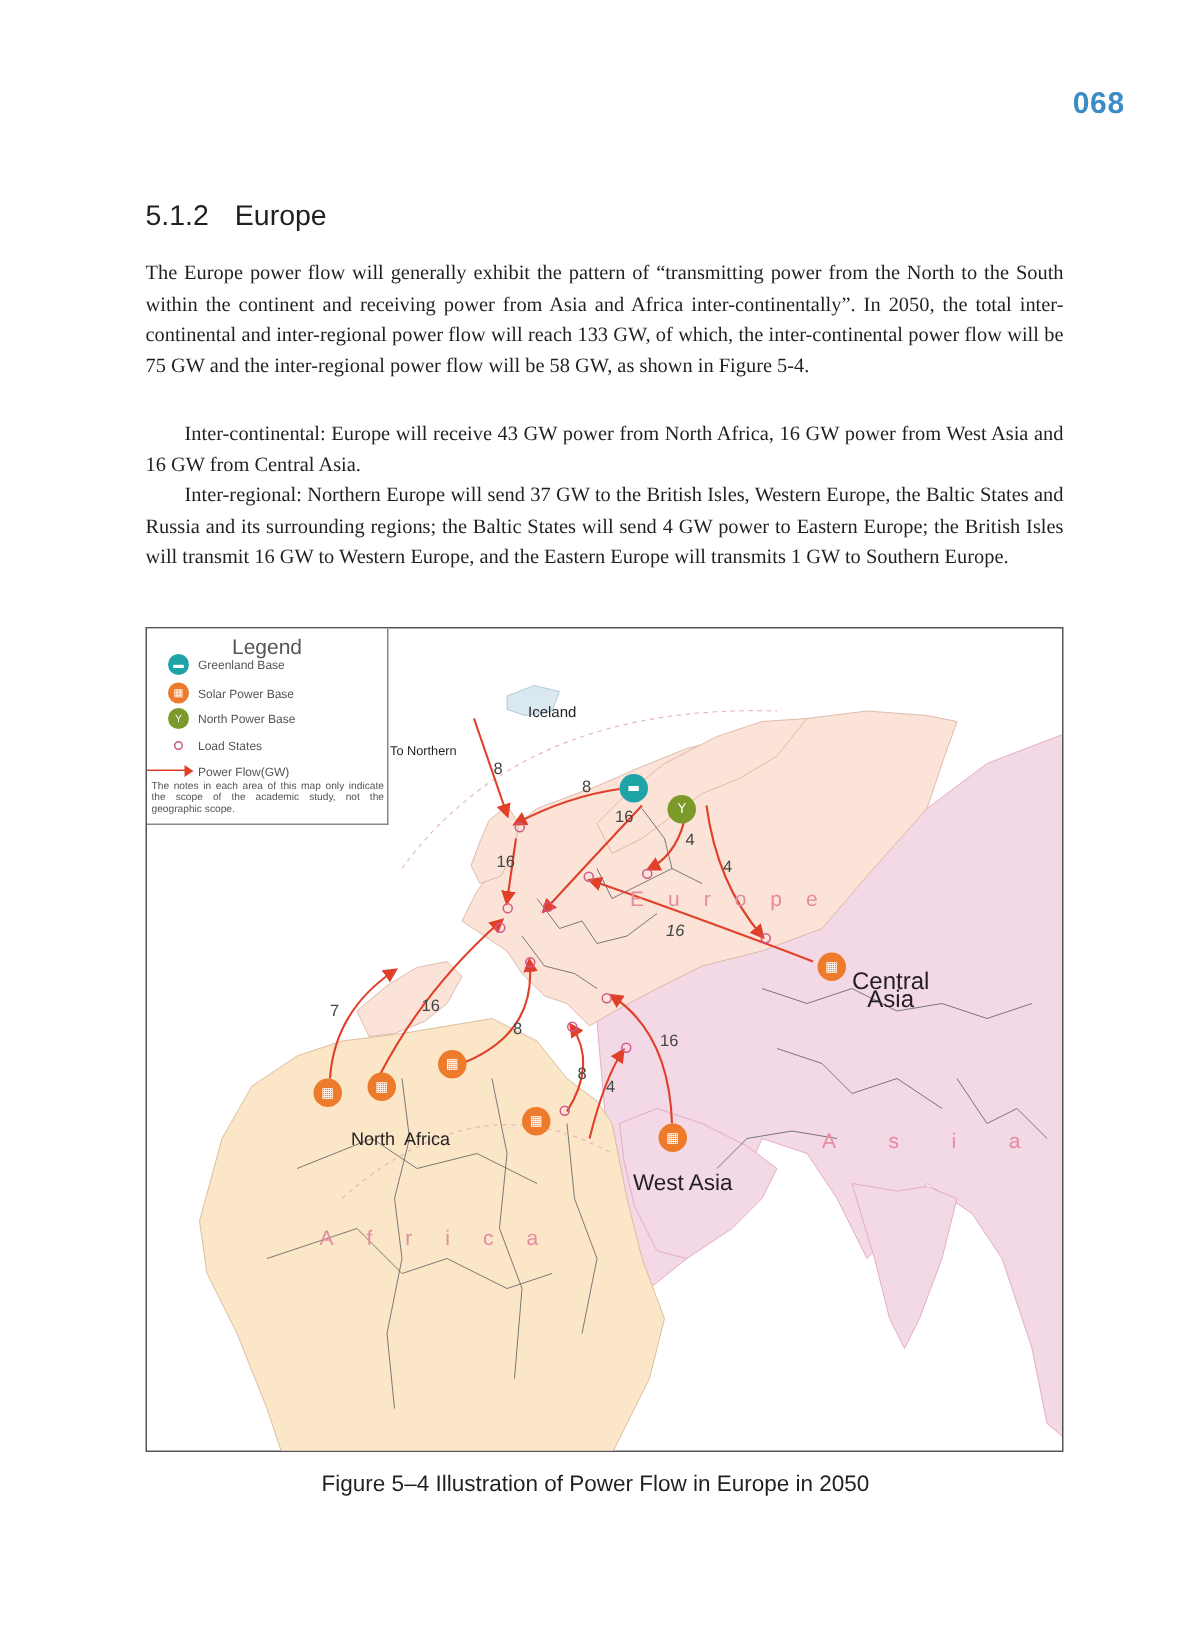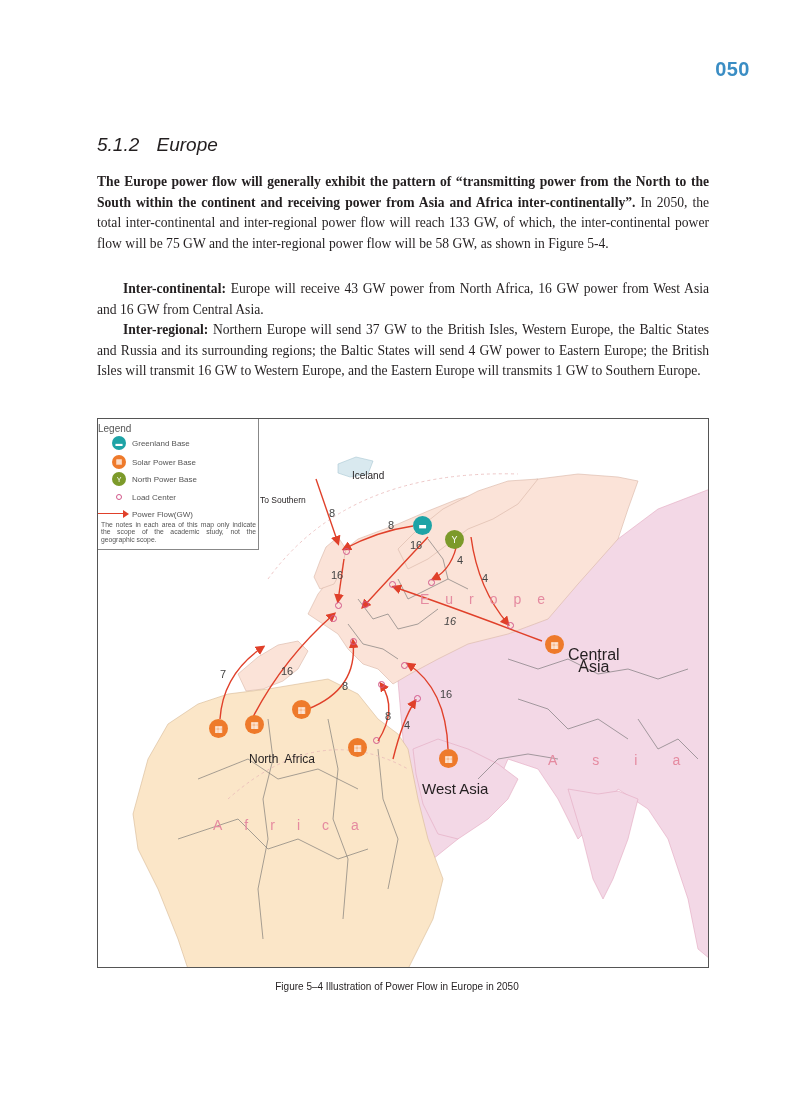--- a/index.html
+++ b/index.html
@@ -1,42 +1,42 @@
 <!DOCTYPE html>
 <html><head>
 <meta charset="utf-8">
 <style>
   html, body { margin: 0; padding: 0; background: #ffffff; }
   body { width: 794px; height: 1101px; position: relative; overflow: hidden; font-family: "Liberation Serif", serif; color: #231f20; }
   .page-num { position: absolute; right: 44px; top: 58px; font-family: "Liberation Sans", sans-serif; font-size: 20px; font-weight: bold; color: #3a8dc4; letter-spacing: 0.5px; }
-  .section-title { position: absolute; left: 97px; top: 134px; font-family: "Liberation Sans", sans-serif; font-size: 19px; color: #231f20; font-style: italic; }
+  .section-title { position: absolute; left: 97px; top: 134px; font-family: "Liberation Sans", sans-serif; font-size: 19px; color: #231f20; }
   .section-title .num { margin-right: 12px; }
   .body-text { position: absolute; left: 97px; width: 612px; font-size: 13.6px; line-height: 20.5px; text-align: justify; }
   .p1 { top: 172px; }
   .p2 { top: 279px; text-indent: 26px; }
   .p3 { top: 320px; text-indent: 26px; }
-  .body-text b { font-weight: bold; }
+  .body-text b { font-weight: normal; }
   .figure { position: absolute; left: 97px; top: 418px; width: 612px; height: 550px; border: 1px solid #555; box-sizing: border-box; overflow: hidden; background: #fff; }
   .figure svg { position: absolute; left: 0; top: 0; }
   .legend { position: absolute; left: 0; top: 0; width: 160px; height: 130px; background: #fff; border-right: 1px solid #888; border-bottom: 1px solid #888; font-family: "Liberation Sans", sans-serif; font-size: 8px; color: #555; }
-  .legend-title { position: absolute; left: 0; width: 160px; top: 4px; text-align: left; font-size: 10px; color: #555; }
+  .legend-title { position: absolute; left: 0; width: 160px; top: 4px; text-align: center; font-size: 14px; color: #555; }
   .legend-row { position: absolute; left: 34px; height: 14px; display: flex; align-items: center; }
   .legend-icon { position: absolute; left: -20px; width: 14px; height: 14px; border-radius: 50%; display: flex; align-items: center; justify-content: center; color: #fff; font-size: 7px; }
   .legend-note { position: absolute; left: 3px; top: 102px; width: 155px; font-size: 6.8px; line-height: 7.4px; color: #555; text-align: justify; }
   .map-label { position: absolute; font-family: "Liberation Sans", sans-serif; color: #231f20; }
   .flow-num { position: absolute; font-family: "Liberation Sans", sans-serif; font-size: 11px; color: #444; }
   .region-big { position: absolute; font-family: "Liberation Sans", sans-serif; font-size: 14px; color: #e58aa0; letter-spacing: 16px; }
-  .caption { position: absolute; left: 0; width: 794px; top: 981px; text-align: center; font-family: "Liberation Sans", sans-serif; font-size: 10px; color: #231f20; }
+  .caption { position: absolute; left: 0; width: 794px; top: 981px; text-align: center; font-family: "Liberation Sans", sans-serif; font-size: 15px; color: #231f20; }
   .base-icon { position: absolute; width: 19px; height: 19px; border-radius: 50%; display: flex; align-items: center; justify-content: center; color: #fff; font-size: 9px; font-family: "DejaVu Sans", sans-serif; }
   .load { position: absolute; width: 5px; height: 5px; border: 1.2px solid #d2578a; border-radius: 50%; }
 </style>
 </head>
 <body>
 
-<div class="page-num">050</div>
+<div class="page-num">068</div>
 
 <div class="section-title">
   <span class="num">5.1.2</span>
   <span>Europe</span>
 </div>
 
 <div class="body-text p1">
   <b>The Europe power flow will generally exhibit the pattern of “transmitting power from the North to the South within the continent and receiving power from Asia and Africa inter-continentally”.</b><span> In 2050, the total inter-continental and inter-regional power flow will reach 133 GW, of which, the inter-continental power flow will be 75 GW and the inter-regional power flow will be 58 GW, as shown in Figure 5-4.</span>
 </div>
 <div class="body-text p2">
@@ -117,37 +117,37 @@
     <div class="legend-row" style="top:36px;">
       <span class="legend-icon" style="background:#ee7a2b;">▦</span>
       <span>Solar Power Base</span>
     </div>
     <div class="legend-row" style="top:53px;">
       <span class="legend-icon" style="background:#7c9a2a;">Y</span>
       <span>North Power Base</span>
     </div>
     <div class="legend-row" style="top:71px;">
       <span class="legend-icon" style="background:transparent; left:-16px; width:4px; height:4px; border:1.2px solid #d2578a;"></span>
-      <span>Load Center</span>
+      <span>Load States</span>
     </div>
     <div class="legend-row" style="top:88px;">
       <span style="position:absolute; left:-38px; top:6px; width:30px; height:1.4px; background:#e0402a;"></span>
       <span style="position:absolute; left:-9px; top:3px; width:0; height:0; border-top:4px solid transparent; border-bottom:4px solid transparent; border-left:6px solid #e0402a;"></span>
       <span>Power Flow(GW)</span>
     </div>
     <div class="legend-note">The notes in each area of this map only indicate the scope of the academic study, not the geographic scope.</div>
   </div>
 
   <div class="map-label" style="left:254px; top:51px; font-size:10px;text-align:right;">Iceland</div>
-  <div class="map-label" style="left:162px; top:76px; font-size:8.5px;">To Southern</div>
+  <div class="map-label" style="left:162px; top:76px; font-size:8.5px;">To Northern</div>
   <div class="map-label" style="left:470px; top:230px; font-size:16px; text-align:center; line-height:12px;">
     <div>Central</div>
     <div>Asia</div>
   </div>
-  <div class="map-label" style="left:151px; top:333px; font-size:12px;text-align:right;">
+  <div class="map-label" style="left:136px; top:333px; font-size:12px;text-align:right;">
     <span>North</span>&nbsp;
     <span>Africa</span>
   </div>
   <div class="map-label" style="left:324px; top:361px; font-size:15px;">West Asia</div>
   <div class="region-big" style="left:322px; top:172px;">Europe</div>
   <div class="region-big" style="left:115px; top:398px; letter-spacing:22px;">Africa</div>
   <div class="region-big" style="left:450px; top:333px; letter-spacing:35px;">Asia</div>
 
   <div class="flow-num" style="left:231px; top:88px;">8</div>
   <div class="flow-num" style="left:290px; top:100px;">8</div>

